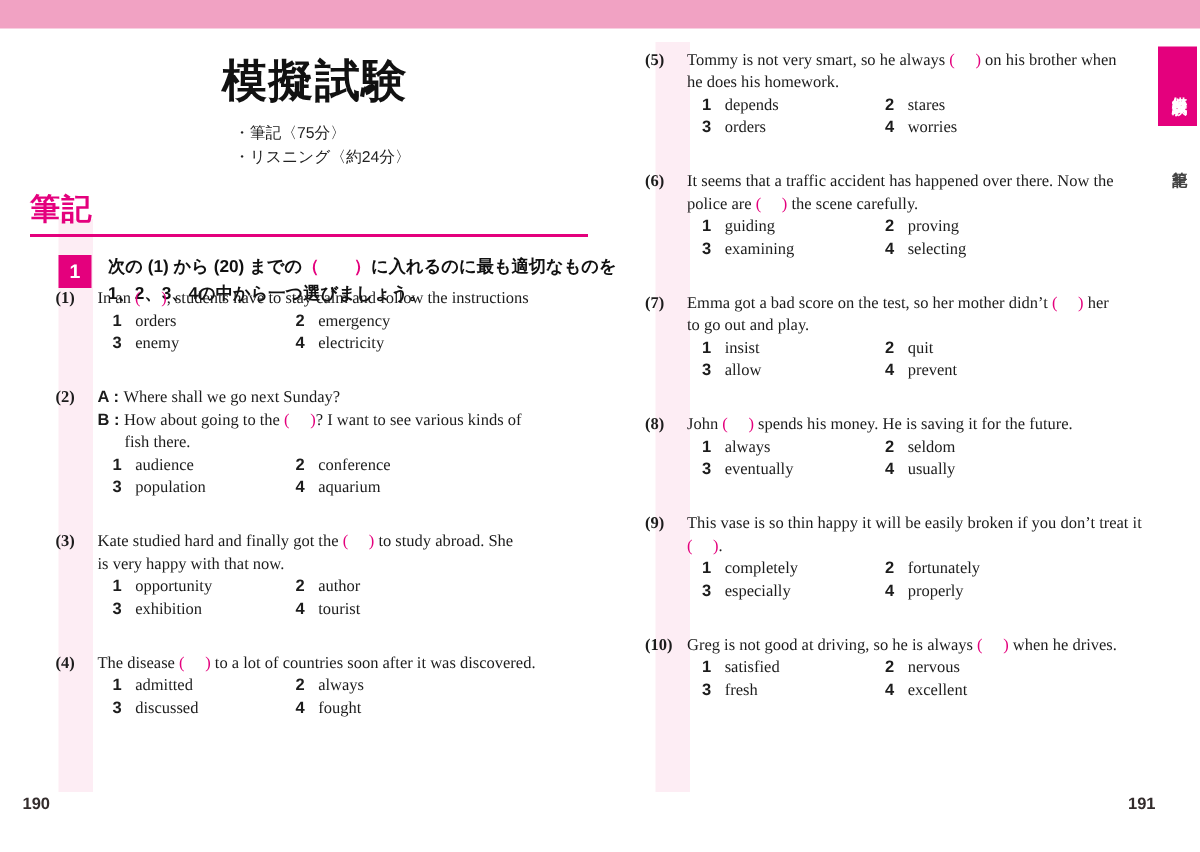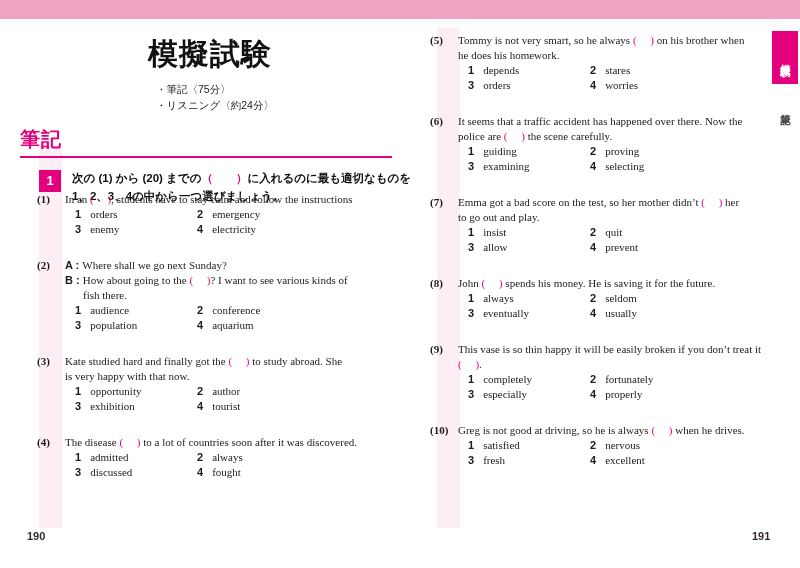--- a/index.html
+++ b/index.html
@@ -70,21 +70,21 @@
   }
   .tab-sub{
     position:absolute;left:772px;top:86px;width:26px;height:42px;color:#444;
     display:flex;align-items:center;justify-content:center;writing-mode:vertical-rl;
     font-family:"Liberation Sans", sans-serif;font-size:10px;font-weight:bold;letter-spacing:1px;
   }
   .pg{
     position:absolute;top:530px;font-family:"Liberation Sans", sans-serif;
     font-weight:bold;font-size:11px;color:#332c2c;
   }
-  #pg-left{left:27px;}
+  #pg-left{left:15px;}
   #pg-right{left:752px;}
 </style>
 </head>
 <body>
 
 <div class="topbar"></div>
 
 <div class="strip strip-left"></div>
 <div class="strip strip-right"></div>
 

